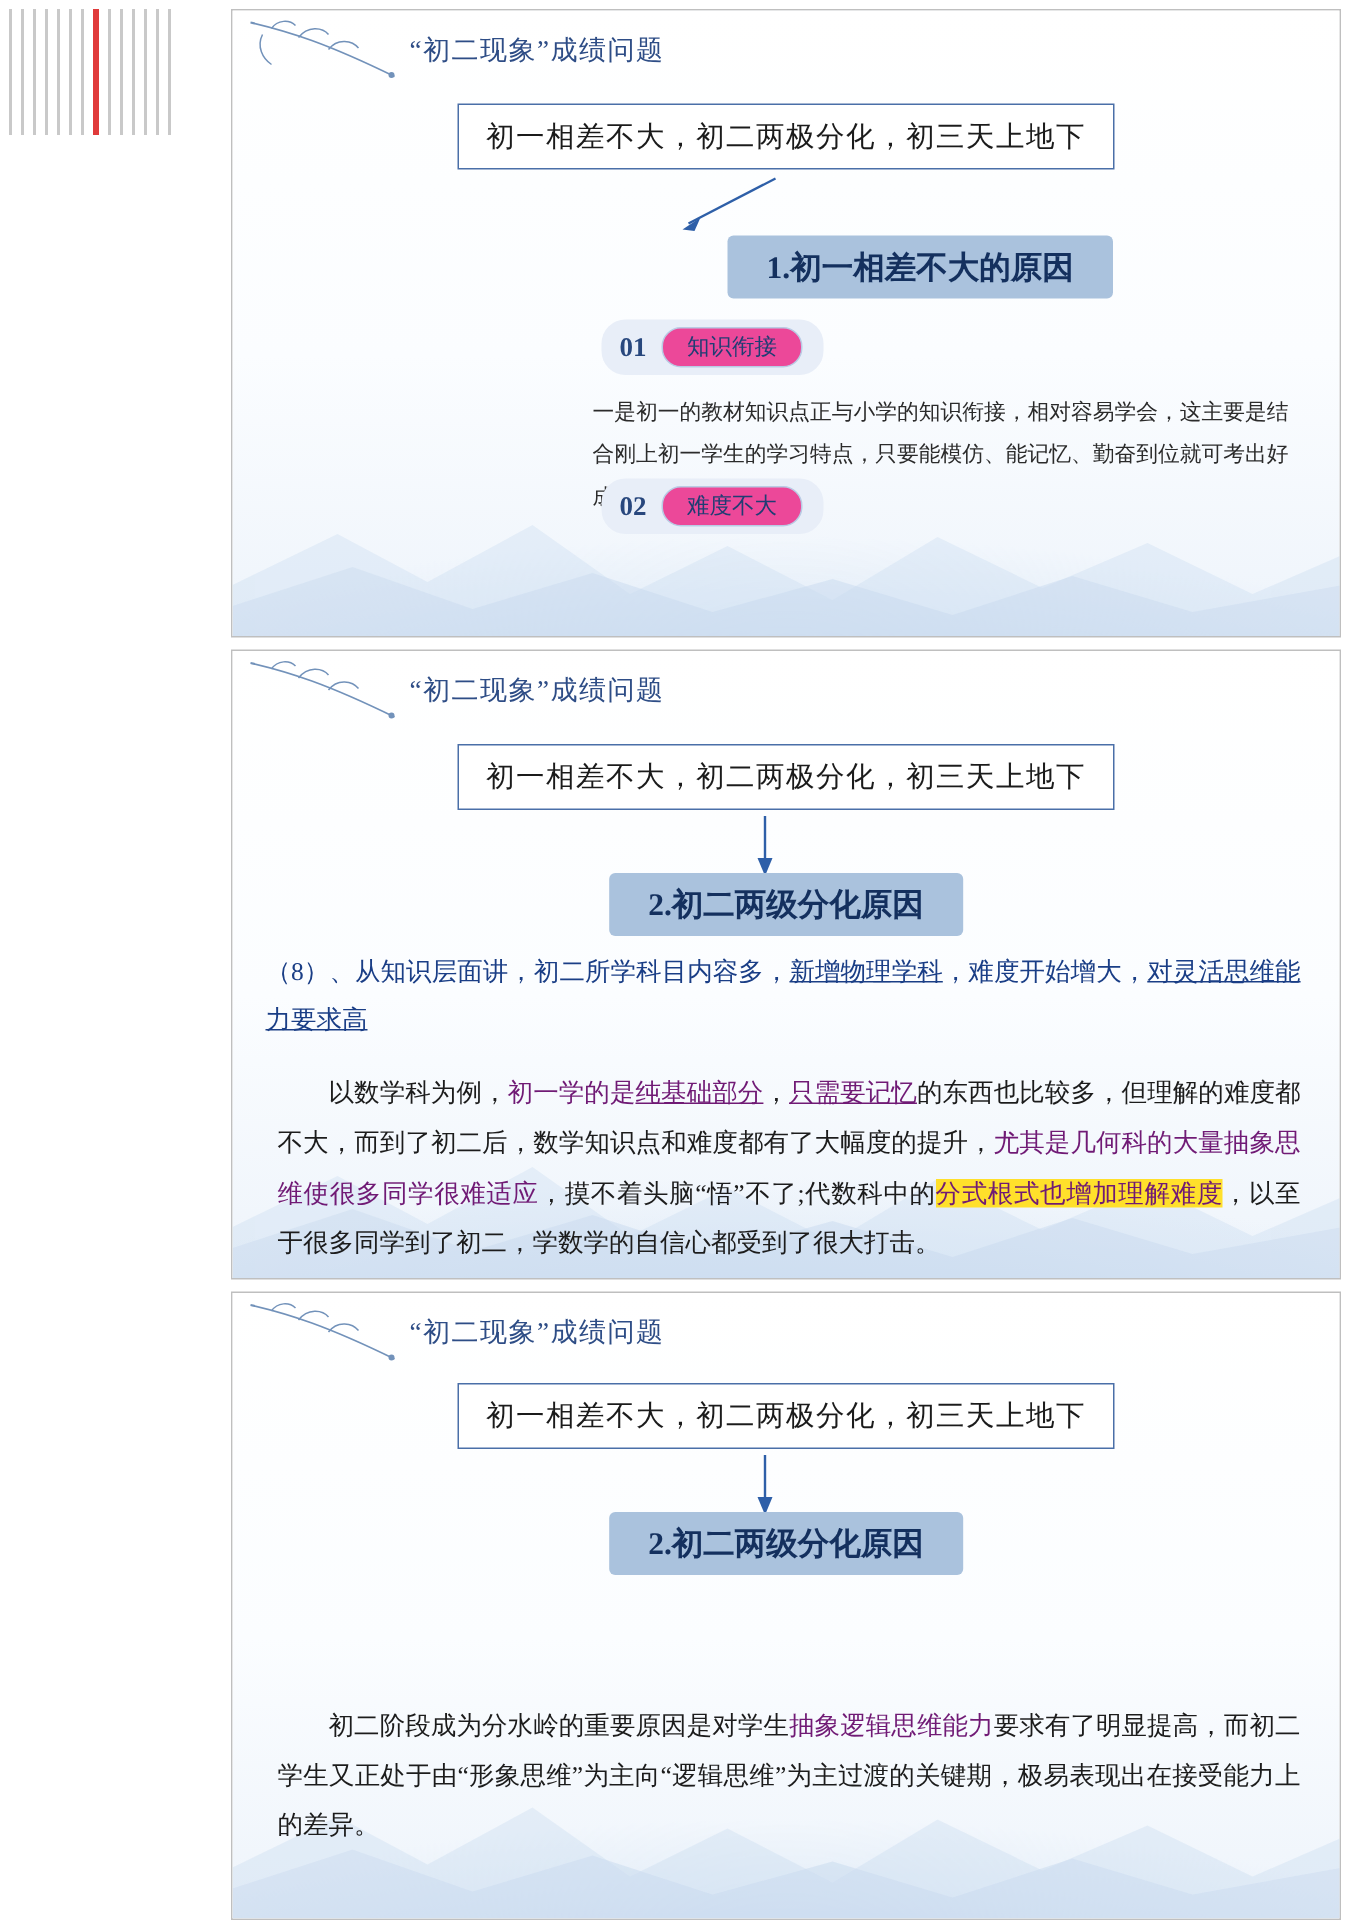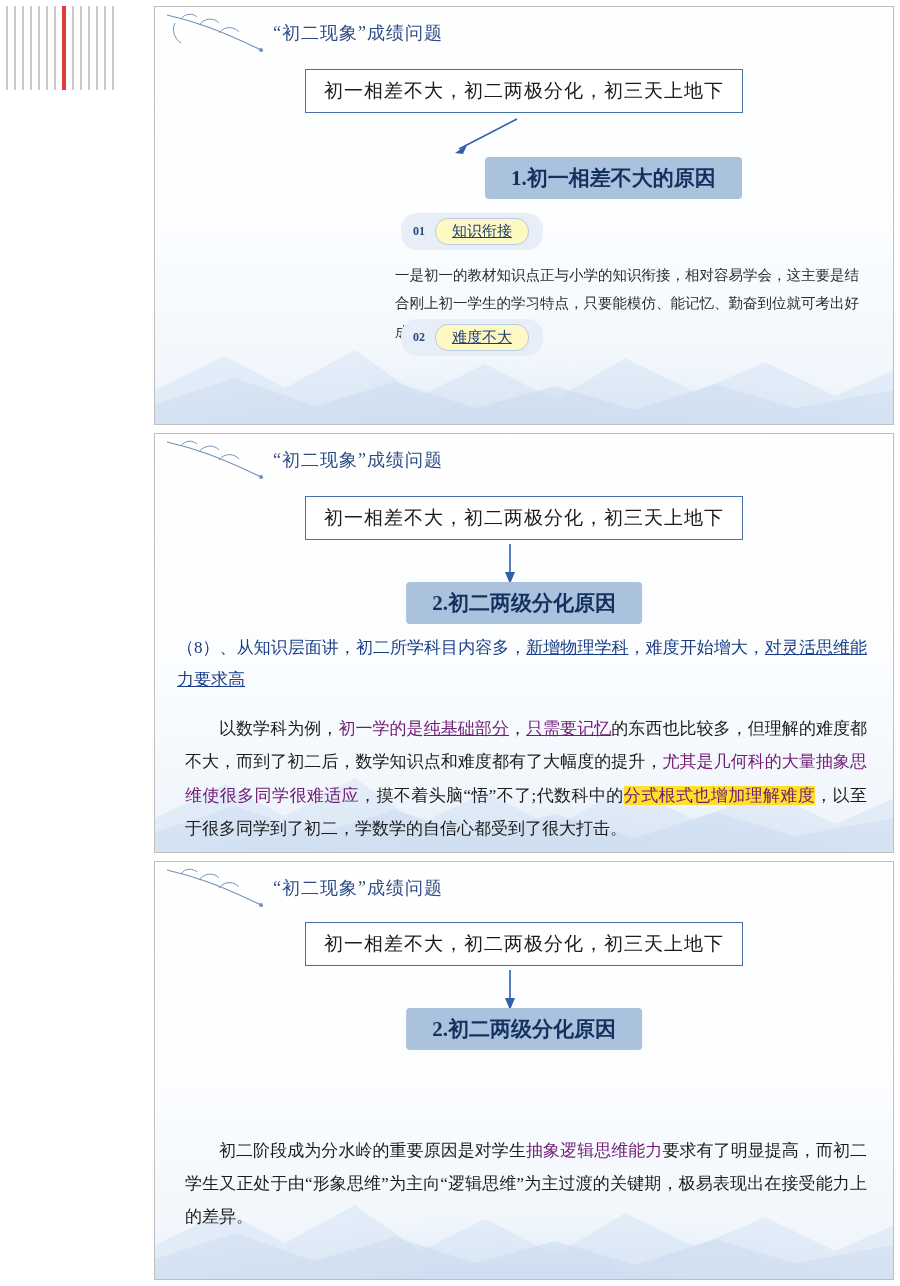--- a/index.html
+++ b/index.html
@@ -98,24 +98,24 @@
     font-size:21px;padding:7px 26px;border-radius:4px;white-space:nowrap;
     font-weight:bold;
   }
   .numchip{
     position:absolute;display:flex;align-items:center;gap:0px;
   }
   .numchip .pill{
     background:#e8eef8;border-radius:16px;padding:5px 14px 5px 12px;
     display:flex;align-items:center;gap:10px;
   }
-  .numchip .n{font-size:12px;color:#28477d;font-weight:bold;}
+  .numchip .n{font-size:18px;color:#28477d;font-weight:bold;}
   .numchip .cap{
-    background:#fef9c3;border:1px solid #b9cbe4;border-radius:13px;
-    font-size:15px;color:#1f3d73;padding:3px 16px;text-decoration:underline;
+    background:#ec4899;border:1px solid #b9cbe4;border-radius:13px;
+    font-size:15px;color:#1f3d73;padding:3px 16px;
   }
   .para{
     position:absolute;font-size:14.5px;line-height:1.95;color:#2b2b2b;
     text-align:justify;
   }
   .para.blue{color:#1a3e86;font-size:17px;line-height:1.85;}
   .u{text-decoration:underline;margin-top:32px;}
   .red{color:#701a75;}
   .hl{background:#ffe02b;}
   .big-para{font-size:17px;line-height:1.95;color:#1c1c1c;}

